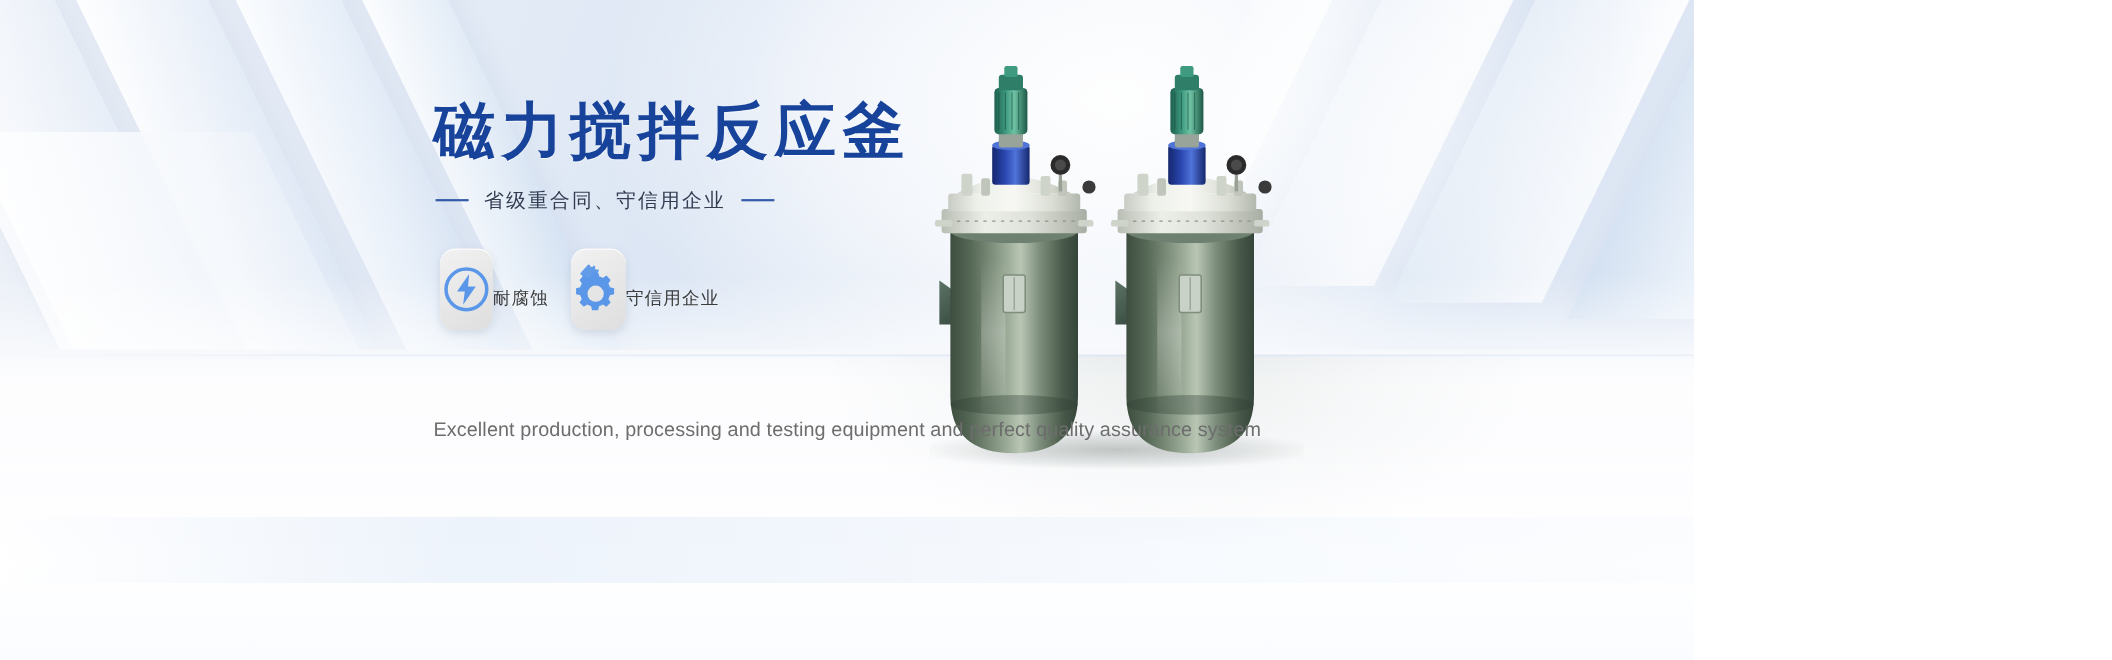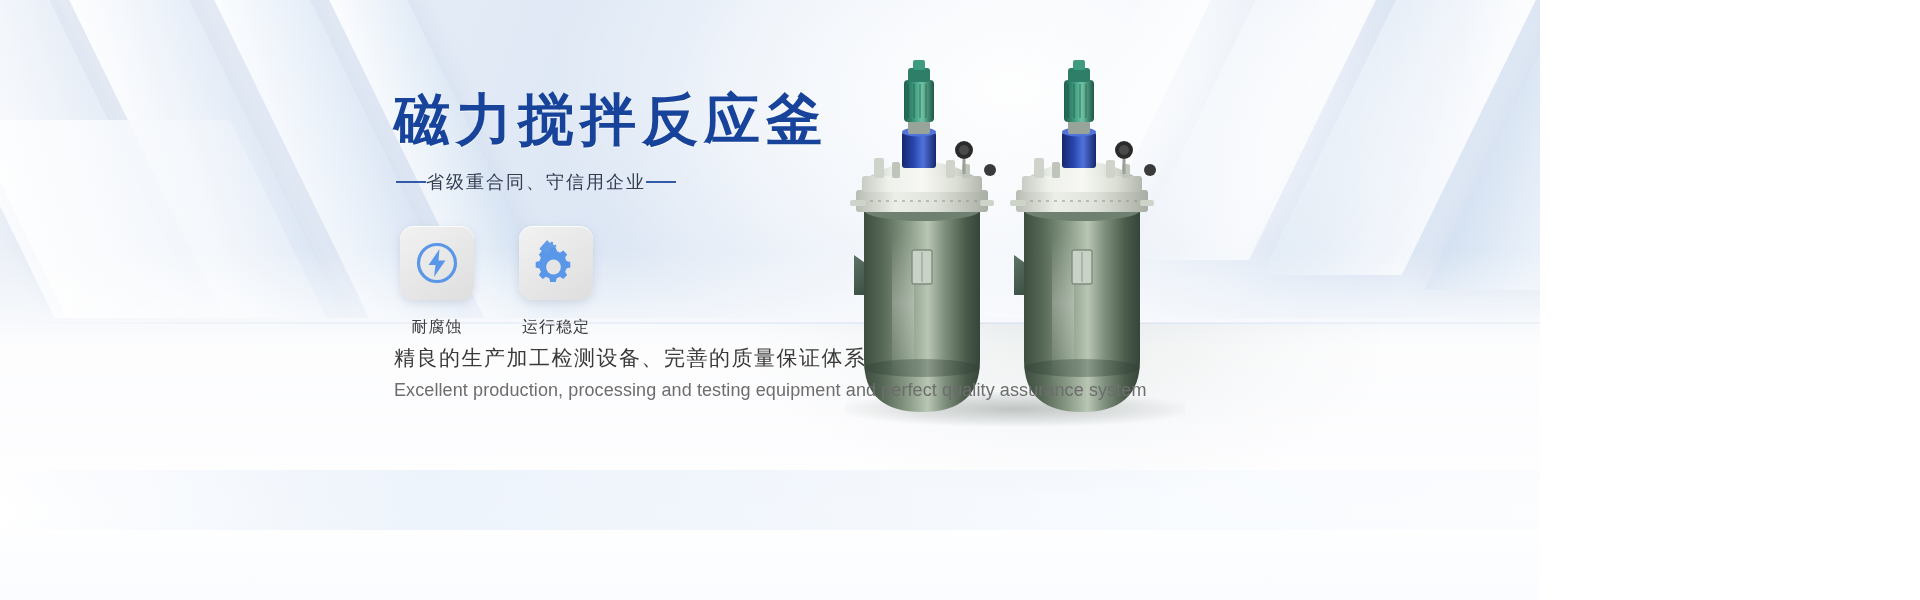--- a/index.html
+++ b/index.html
@@ -100,34 +100,34 @@
   .title{
     position:absolute;left:394px;top:92px;
     font-family:"DejaVu Sans","Liberation Sans",sans-serif;
     font-size:56px;font-weight:700;letter-spacing:6px;
     color:#17439b;line-height:1;
     white-space:nowrap;
     text-shadow:0 1px 0 rgba(255,255,255,.65);
   }
   .subtitle-row{
     position:absolute;left:396px;top:170px;
-    display:flex;align-items:center;
+    display:flex;align-items:center;gap:14px;
     white-space:nowrap;
   }
   .dash{display:inline-block;width:30px;height:2px;background:#1f4a9e;opacity:.9;}
   .subtitle-text{
     font-family:"DejaVu Sans","Liberation Sans",sans-serif;
     font-size:18px;color:#333d52;letter-spacing:2px;font-weight:400;
   }
 
   .features{
     position:absolute;left:400px;top:226px;
     display:flex;gap:45px;
   }
-  .feature{width:74px;display:flex;flex-direction:column;align-items:center;}
+  .feature{width:74px;display:flex;flex-direction:row;align-items:center;}
   .ficon{
     width:74px;height:74px;border-radius:14px;
     background:linear-gradient(145deg,#f2f2f2 0%,#e8e8e9 48%,#dededf 100%);
     box-shadow:0 3px 8px rgba(150,160,180,.30), inset 0 1px 0 rgba(255,255,255,.85);
     display:flex;align-items:center;justify-content:center;
   }
   .flabel{
     margin-top:17px;font-size:16px;color:#3c3c3c;letter-spacing:1px;
     font-family:"DejaVu Sans","Liberation Sans",sans-serif;white-space:nowrap;
   }
@@ -343,22 +343,21 @@
           <svg width="50" height="50" viewBox="0 0 50 50">
             <g fill="#5b97e8">
               <path d="M35 5.5 l2.6 .7 .9 2.7 2.7 .5 1.8-2.2 2.4 1.4 -.5 2.8 2 1.9 2.8-.6 1.1 2.6 -2.2 1.8 .2 2.7 2.6 1.1 -.6 2.7 -2.8 .2 -1.3 2.4 1.3 2.5 -2 2 -2.5-1.3 -2.4 1.3 -.2 2.8 -2.7 .6 -1.1-2.6 -2.7-.2 -1.8 2.2 -2.6-1.1 .6-2.8 -1.9-2 -2.8 .5 -1.4-2.4 2.2-1.8 -.5-2.7 -2.7-.9 .7-2.6 z" transform="translate(-6,-1) scale(.62)" opacity=".95"></path>
             </g>
             <g>
               <path d="M22 7 h6 l1 4.2 a13 13 0 0 1 3.6 1.5 l3.6-2.3 4.2 4.2 -2.3 3.6 a13 13 0 0 1 1.5 3.6 l4.2 1 v6 l-4.2 1 a13 13 0 0 1 -1.5 3.6 l2.3 3.6 -4.2 4.2 -3.6-2.3 a13 13 0 0 1 -3.6 1.5 l-1 4.2 h-6 l-1-4.2 a13 13 0 0 1 -3.6-1.5 l-3.6 2.3 -4.2-4.2 2.3-3.6 a13 13 0 0 1 -1.5-3.6 l-4.2-1 v-6 l4.2-1 a13 13 0 0 1 1.5-3.6 l-2.3-3.6 4.2-4.2 3.6 2.3 a13 13 0 0 1 3.6-1.5 z" fill="#5b97e8" transform="translate(-1,3) scale(.92)"></path>
               <circle cx="22.5" cy="29" r="7.4" fill="#e5e5e6"></circle>
             </g>
           </svg>
         </div>
-        <div class="flabel">运行稳定</div>
+        <div class="flabel">守信用企业</div>
       </div>
 
     </div>
 
-    <div class="tagline">精良的生产加工检测设备、完善的质量保证体系</div>
     <div class="tagline-en">Excellent production, processing and testing equipment and perfect quality assurance system</div>
 
   </div>
 </div>
 
 </body></html>

